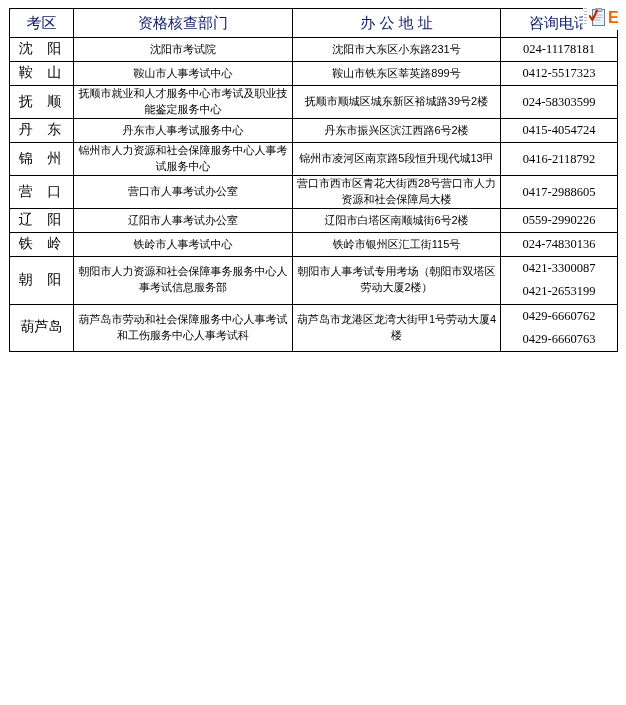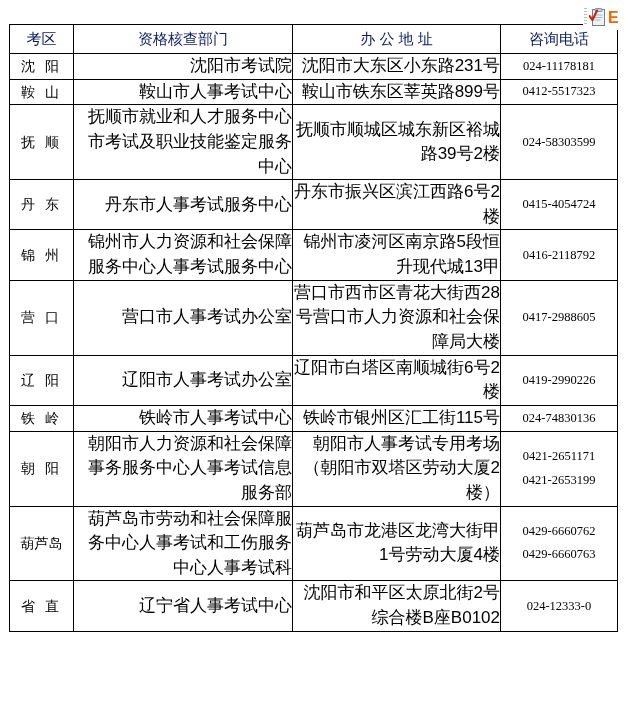--- a/index.html
+++ b/index.html
@@ -11,21 +11,21 @@
     width: 626px;
     height: 705px;
     font-family: "Liberation Serif", "DejaVu Serif", serif;
     overflow: hidden;
     position: relative;
   }
   #exam-table {
     border-collapse: collapse;
     table-layout: fixed;
     width: 608px;
-    margin: 24px 0 0 9px;
+    margin: 8px 0 0 9px;
   }
   #exam-table td, #exam-table th {
     border: 1px solid #000000;
     padding: 0;
     vertical-align: middle;
     font-weight: normal;
   }
   col.c-region   { width: 64px; }
   col.c-dept     { width: 219px; }
   col.c-address  { width: 208px; }
@@ -50,27 +50,27 @@
     overflow: hidden;
   }
 
   
   .cell-region {
     text-align: center;
     font-size: 14px;
     letter-spacing: 3px;
     padding-left: 3px;
     font-weight: bold;
-    font-family: Liberation Sans, sans-serif;
+    font-family: Liberation Mono, monospace;
     line-height: 1.35;
   }
   .cell-region.wide { letter-spacing: 0px; padding-left: 0; }
   .cell-text {
-    text-align: right;
-    font-size: 17px;
+    text-align: center;
+    font-size: 11px;
     padding: 3px 5px 3px 7px;
     line-height: 1.45;
     font-family: "Liberation Sans", "DejaVu Sans", sans-serif;
   }
   .cell-phone {
     text-align: center;
     font-size: 12.5px;
     line-height: 1.85;
     padding: 2px 2px;
     font-family: "Liberation Serif", "DejaVu Serif", serif;
@@ -179,64 +179,53 @@
           <div>0417-2988605</div>
         </td>
       </tr>
       <tr>
         <td class="cell-region">辽 阳</td>
         <td class="cell-text">辽阳市人事考试办公室</td>
         <td class="cell-text">
           <div>辽阳市白塔区南顺城街6号2楼</div>
         </td>
         <td class="cell-phone">
-          <div>0419-2990226</div>
+          <div>0559-2990226</div>
         </td>
       </tr>
       <tr>
         <td class="cell-region">铁 岭</td>
         <td class="cell-text">铁岭市人事考试中心</td>
         <td class="cell-text">
           <div>铁岭市银州区汇工街115号</div>
         </td>
         <td class="cell-phone">
           <div>024-74830136</div>
         </td>
       </tr>
       <tr>
         <td class="cell-region">朝 阳</td>
         <td class="cell-text">朝阳市人力资源和社会保障事务服务中心人事考试信息服务部</td>
         <td class="cell-text">
           <div>朝阳市人事考试专用考场（朝阳市双塔区劳动大厦2楼）</div>
         </td>
         <td class="cell-phone">
-          <div>0421-2651171</div>
+          <div>0421-3300087</div>
           <div>0421-2653199</div>
         </td>
       </tr>
       <tr>
         <td class="cell-region wide">葫芦岛</td>
         <td class="cell-text">葫芦岛市劳动和社会保障服务中心人事考试和工伤服务中心人事考试科</td>
         <td class="cell-text">
           <div>葫芦岛市龙港区龙湾大街甲1号劳动大厦4楼</div>
         </td>
         <td class="cell-phone">
           <div>0429-6660762</div>
           <div>0429-6660763</div>
-        </td>
-      </tr>
-      <tr>
-        <td class="cell-region">省 直</td>
-        <td class="cell-text">辽宁省人事考试中心</td>
-        <td class="cell-text">
-          <div>沈阳市和平区太原北街2号</div>
-          <div>综合楼B座B0102</div>
-        </td>
-        <td class="cell-phone">
-          <div>024-12333-0</div>
         </td>
       </tr>
     </tbody>
 </table>
 
 <div id="paste-widget">
   <span class="grip"></span>
   <span class="wicon">
     <svg width="17" height="19" viewBox="0 0 17 19">
       <rect x="3.5" y="1.5" width="12" height="16" fill="#eef2f7" stroke="#6f7f94" stroke-width="1"></rect>

